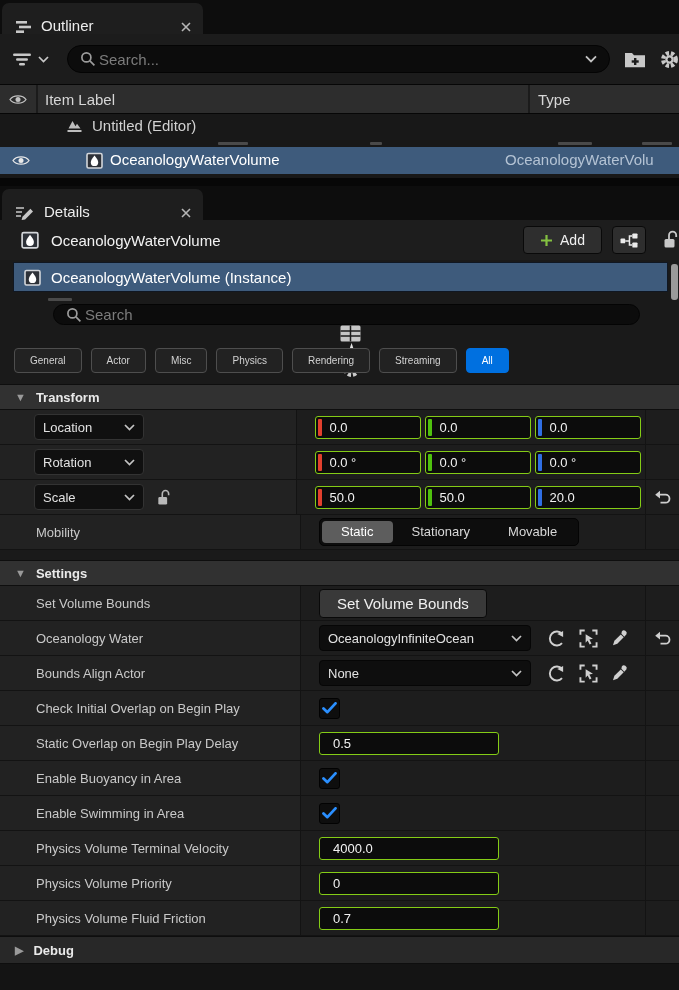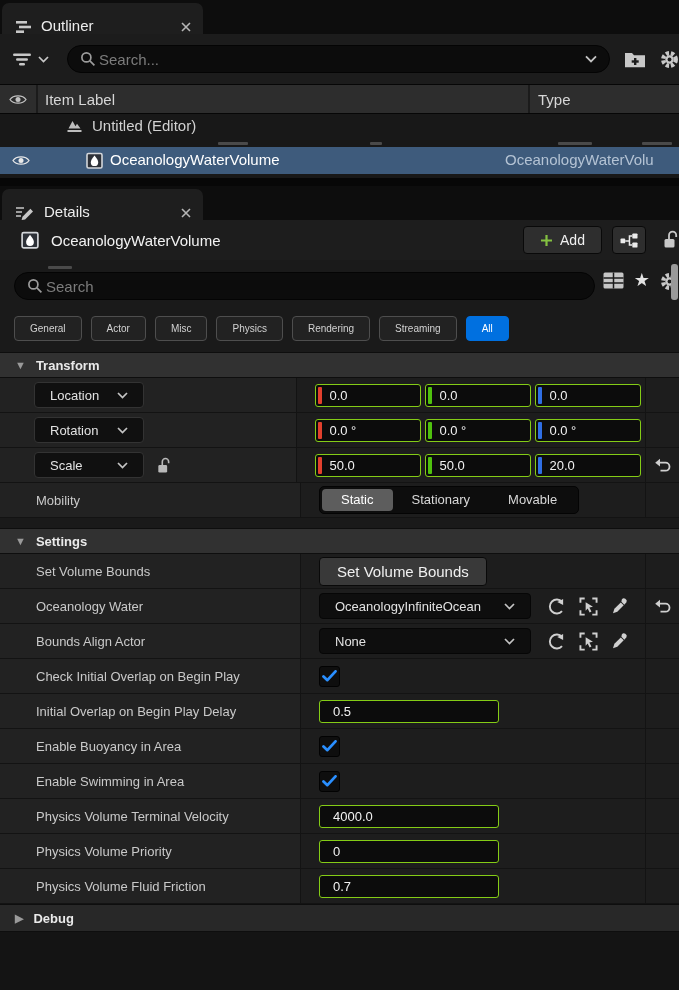--- a/index.html
+++ b/index.html
@@ -55,21 +55,21 @@
   .add-btn { position:absolute; left:523px; top:6px; width:79px; }
   .bp-btn  { position:absolute; left:612px; top:6px; width:34px; }
   .hdr-lock { position:absolute; left:663px; top:10px; }
 
   .dinstance { margin:2px 0 0 13px; width:655px; height:30px; background:var(--selection-blue,#3b597a);
                border:1px solid #101722; display:flex; align-items:center; gap:9px; padding-left:9px; }
   .dinstance .i-label { font-size:15px; color:#fff; }
   .dsliver { height:12px; position:relative; }
   .scrollthumb { position:absolute; right:1px; top:78px; width:7px; height:36px; background:#9a9a9a; border-radius:3px; }
 
-  .dsearchrow { height:36px; display:flex; padding-left:14px; }
+  .dsearchrow { height:36px; display:flex; align-items:center; padding-left:14px;flex-direction:column; }
   .dpill { width:587px; }
   .dsearchrow .ic { margin-left:10px; }
   .dsearchrow .ic:first-of-type { margin-left:8px; }
 
   .chips { display:flex; gap:9px; padding:8px 0 0 14px; height:34px; }
   .chip { height:25px; line-height:23px; padding:0 15px; background:#222; border:1px solid #4e4e4e;
           border-radius:4px; font-size:10px; color:#d2d2d2; cursor:pointer; }
   .chip.active { background:var(--accent-blue,#0070e0); border-color:var(--accent-blue,#0070e0); color:#fff; }
 
   .sechdr { height:26px; margin-top:10px; background:#313131; border-top:1px solid #0e0e0e; border-bottom:1px solid #0e0e0e;
@@ -77,21 +77,21 @@
   .sechdr.first { margin-top:10px; }
   .sechdr.debug { margin-top:0; background:#282828; height:28px; }
   .tri { color:#9a9a9a; font-size:11px; }
 
   .prow { display:flex; align-items:stretch; height:35px; background:#202020; border-bottom:1px solid #131313; }
   .plabel { width:300px; display:flex; align-items:center; padding-left:36px; font-size:13px; color:#c9c9c9; background:#222; }
   .pval { flex:1; display:flex; align-items:center; padding-left:18px; border-left:1px solid #131313; background:#1d1d1d; }
   .pright { width:34px; border-left:1px solid #131313; display:flex; align-items:center; justify-content:center; background:#1d1d1d; }
 
   .combo { background:#101010; border:1px solid #3c3c3c; border-radius:4px; height:26px;
-           display:flex; align-items:center; justify-content:space-between; padding:0 15px; font-size:13px; color:#e2e2e2; cursor:pointer; }
+           display:flex; align-items:center; justify-content:space-between; padding:0 8px; font-size:13px; color:#e2e2e2; cursor:pointer; }
   .axis-combo { width:110px; margin-left:0; border-color:#333; }
   .plabel .axis-combo { margin-left:-2px; }
   .asset-combo { width:212px; background:#0e0e0e; border-color:#060606; }
 
   .numfield { position:relative; width:106px; height:23px; margin-right:4px; background:#0c0c0c;
               border:1px solid #84cc16; border-radius:3px; display:flex; align-items:center;
               padding-left:13px; font-size:13px; color:#f2f2f2; }
   .numfield .axisbar { position:absolute; left:2px; top:2px; bottom:2px; width:4px; border-radius:1px; }
   .axis-x { background:var(--axis-x,#e2402d); }
   .axis-y { background:var(--axis-y,#4fc10e); }
@@ -275,20 +275,29 @@
         </span>
       </div>
       <span class="hdr-lock icbtn">
         <svg width="17" height="19" viewBox="0 0 17 19">
             <path d="M6 9 V5.2 a3.6 3.6 0 0 1 7.2 0 V7" fill="none" stroke="#c8c8c8" stroke-width="1.8"></path>
             <rect x="1.5" y="9" width="10" height="8.5" rx="1.5" fill="#c8c8c8"></rect>
           </svg>
       </span>
     </div>
 
+    <div class="dinstance">
+      <span>
+        <svg width="19" height="19" viewBox="0 0 19 19">
+            <rect x="2" y="2.5" width="15" height="14.5" rx="1.5" fill="#2d3138" stroke="#d3d6da" stroke-width="1.6"></rect>
+            <path d="M9.5 4.6 C12.2 8 13.2 9.9 13.2 11.4 a3.7 3.7 0 0 1 -7.4 0 C5.8 9.9 6.8 8 9.5 4.6 Z" fill="#fff"></path>
+          </svg>
+      </span>
+      <span class="i-label">OceanologyWaterVolume (Instance)</span>
+    </div>
     <div class="dsliver">
       <span class="frag" style="left:48px; width:24px; top:6px;"></span>
     </div>
     <div class="scrollthumb"></div>
 
     <div class="dsearchrow">
       <div class="pill dpill">
         <span>
           <svg width="16" height="16" viewBox="0 0 16 16">
               <circle cx="6.4" cy="6.4" r="4.5" fill="none" stroke="#9c9c9c" stroke-width="1.7"></circle>
@@ -538,21 +547,21 @@
           <svg width="15" height="12" viewBox="0 0 16 13">
               <path d="M1.5 7 L5.7 11 L14.5 1.5" fill="none" stroke="var(--check-blue,#2a8fff)" stroke-width="3" stroke-linecap="round" stroke-linejoin="round"></path>
             </svg>
         </div>
       </div>
       <div class="pright"></div>
     </div>
 
     <div class="prow">
       <div class="plabel">
-          <span>Initial Overlap on Begin Play Delay</span>
+          <span>Static Overlap on Begin Play Delay</span>
         </div>
       <div class="pval">
         <div class="numfield wide">
             <span>0.5</span>
           </div>
       </div>
       <div class="pright"></div>
     </div>
 
     <div class="prow">

